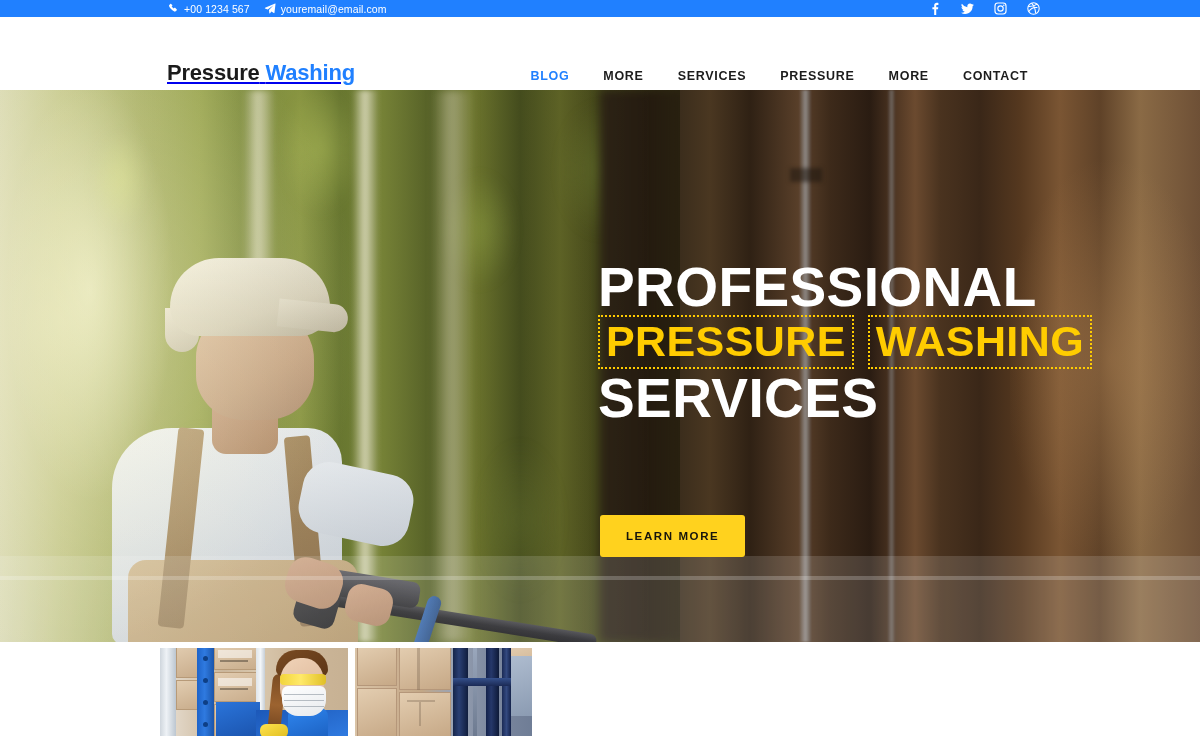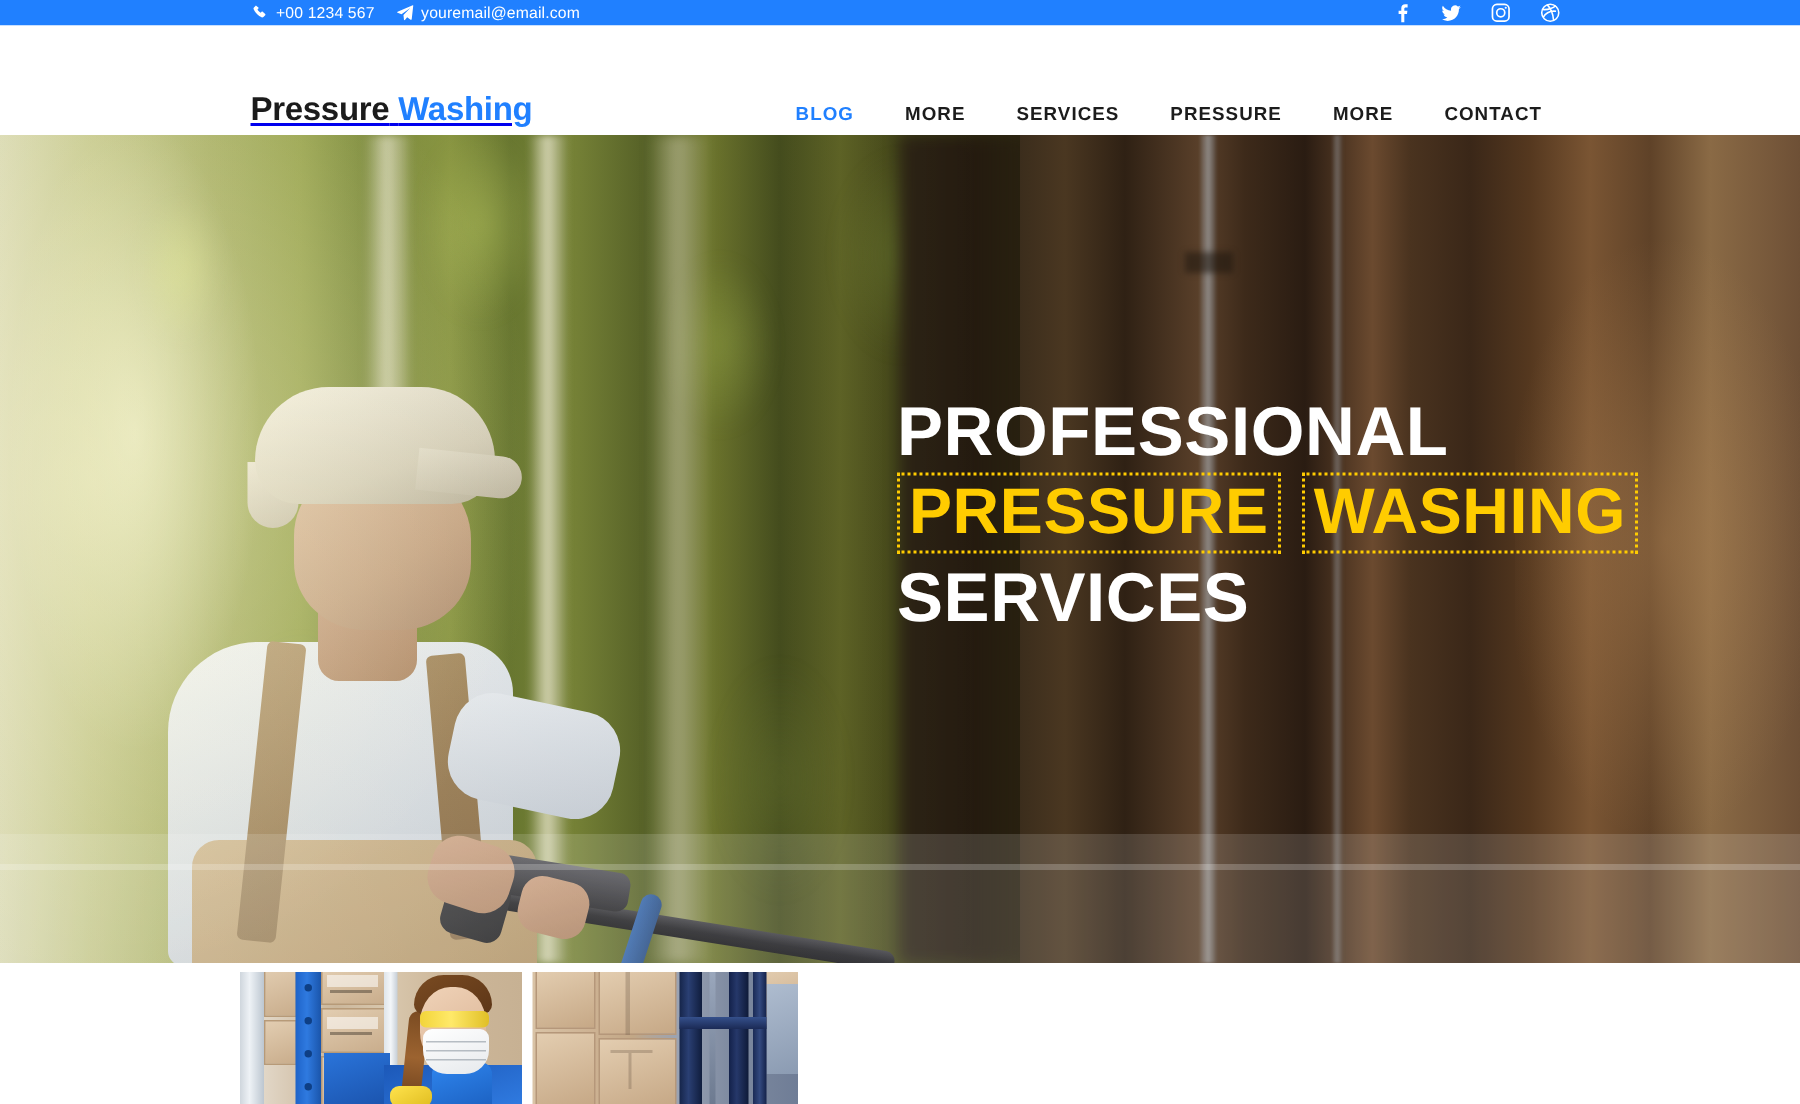--- a/index.html
+++ b/index.html
@@ -201,21 +201,21 @@
     background:rgba(255,255,255,.14);
   }
   .hero-scan2{
     position:absolute; left:0; top:486px; width:1200px; height:4px;
     background:rgba(255,255,255,.22);
   }
 
   
   .hero-content{ position:absolute; left:598px; top:172px; width:470px; }
   .h-line{
-    font-size:46px; line-height:50px; font-weight:bold; color:#ffffff;
+    font-size:55px; line-height:50px; font-weight:bold; color:#ffffff;
     letter-spacing:.4px; white-space:nowrap;
   }
   .h-mid{ display:flex; gap:14px; margin:3px 0 4px 0; }
   .h-box{
     display:inline-block; border:2px dotted #ffcc00; color:#ffcc00;
     font-size:43px; line-height:44px; font-weight:bold; letter-spacing:.4px;
     padding:2px 6px 4px 6px; white-space:nowrap;
   }
   .btn-learn{
     position:absolute; left:600px; top:425px;
@@ -391,20 +391,21 @@
 
   <div class="hero-content">
     <div class="h-line">PROFESSIONAL</div>
     <div class="h-mid">
       <span class="h-box">PRESSURE</span>
       <span class="h-box">WASHING</span>
     </div>
     <div class="h-line">SERVICES</div>
   </div>
 
+  <button class="btn-learn">LEARN MORE</button>
 </div>
 
 <div class="below">
   <div class="collage">
 
     <div class="photo photo-a">
       <div class="pa-box" style="left:54px;  top:-4px;  width:44px; height:26px;"></div>
       <div class="pa-box" style="left:54px;  top:24px;  width:44px; height:30px;"></div>
       <div class="pa-box" style="left:54px;  top:56px;  width:44px; height:34px;"></div>
       <div class="pa-box" style="left:16px;  top:-4px;  width:22px; height:34px;"></div>

